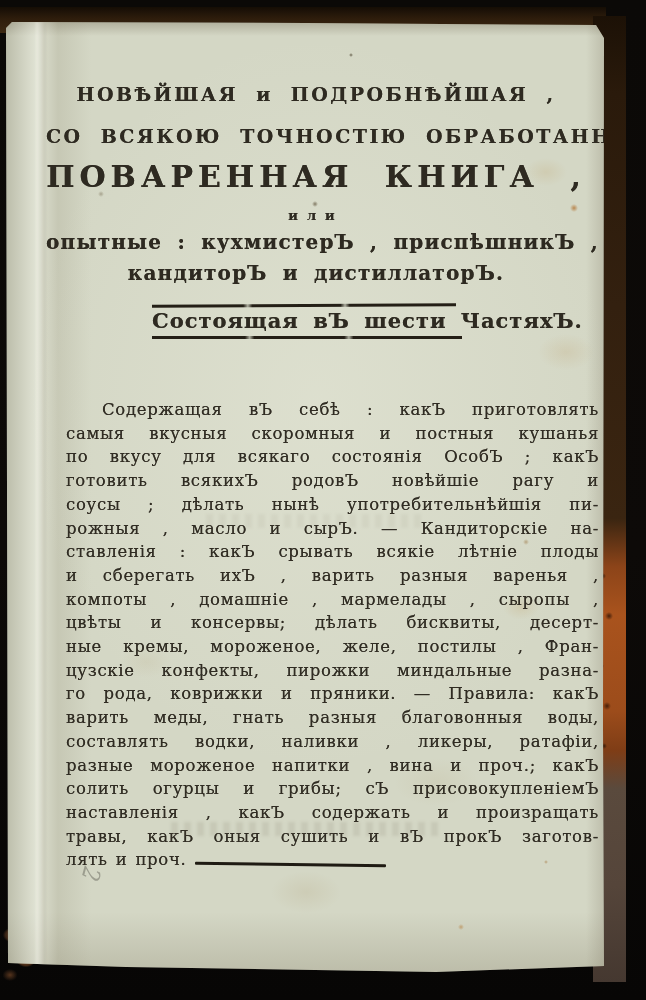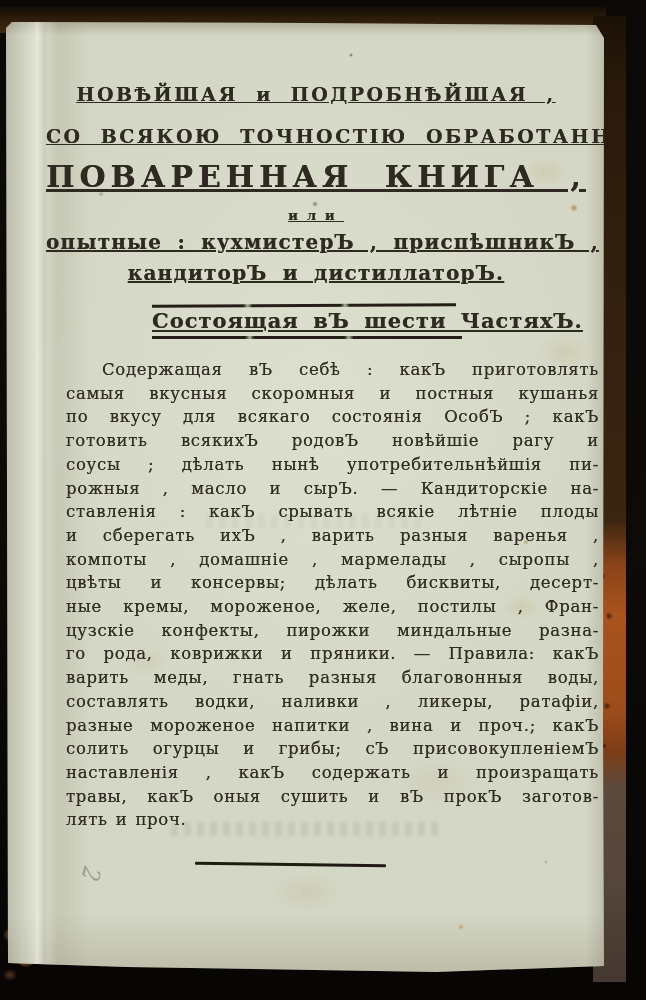--- a/index.html
+++ b/index.html
@@ -73,35 +73,35 @@
       radial-gradient(circle 3px at 95px 172px, rgba(120,110,85,.5), transparent 100%),
       radial-gradient(circle 3px at 455px 905px, rgba(180,120,50,.55), transparent 100%),
       radial-gradient(circle 2px at 540px 840px, rgba(160,110,50,.55), transparent 100%);
   }
   .crease{
     position:absolute;left:30px;top:0;width:10px;height:100%;
     background:linear-gradient(90deg, rgba(255,255,248,.35), rgba(120,115,92,.15));
     filter:blur(1px);
   }
   
-  .txt{position:absolute;color:#2e2a21;text-shadow:0 0 .6px rgba(46,42,33,.8);white-space:nowrap;text-decoration:underline;}
+  .txt{position:absolute;color:#2e2a21;text-shadow:0 0 .6px rgba(46,42,33,.8);white-space:nowrap;}
   .hwrap{left:40px;width:540px;text-align:center;}
   .h-series{font-size:19px;font-weight:bold;letter-spacing:2.5px;word-spacing:9px;}
   .h-title{font-size:30px;font-weight:bold;letter-spacing:5px;word-spacing:16px;}
   .h-or{font-size:13px;font-weight:bold;letter-spacing:9px;}
   .h-sub{font-size:20px;font-weight:bold;letter-spacing:1.2px;word-spacing:7px;}
   .h-parts{font-size:21px;font-weight:bold;letter-spacing:1px;word-spacing:6px;}
   .rule{position:absolute;height:2.5px;background:linear-gradient(90deg,#241f16 0%,#241f16 30%,rgba(36,31,22,.25) 31.5%,#241f16 33%,#241f16 62%,rgba(36,31,22,.25) 63.5%,#241f16 65%,#241f16 100%);}
   .para{position:absolute;left:60px;top:336px;width:533px;}
   .bline{
     font-size:16.5px;line-height:23.7px;color:#302c23;
     letter-spacing:.7px;word-spacing:2px;white-space:nowrap;
     text-align:justify;text-align-last:justify;text-shadow:0 0 .6px rgba(48,44,35,.75);
   }
-  .bline.first{text-indent:36px;}
+  .bline.first{text-indent:36px;margin-top:40px;}
   .bline.last{text-align-last:left;}
   .end-rule{position:absolute;left:189px;top:841px;width:191px;height:2.5px;background:#1f1b13;transform:rotate(.8deg);border-radius:1px;}
   .pencil{position:absolute;left:78px;top:840px;font-size:21px;color:rgba(112,112,100,.55);transform:rotate(105deg) scaleY(1.15);font-style:italic;}
   .show-through{
     position:absolute;left:165px;top:800px;width:270px;height:14px;opacity:.5;filter:blur(1.4px);
     background:repeating-linear-gradient(90deg, rgba(120,112,92,.28) 0 7px, rgba(120,112,92,0) 7px 13px);
   }
   .show-through.mid{left:200px;top:492px;width:220px;opacity:.25;}
 </style>
 </head>

